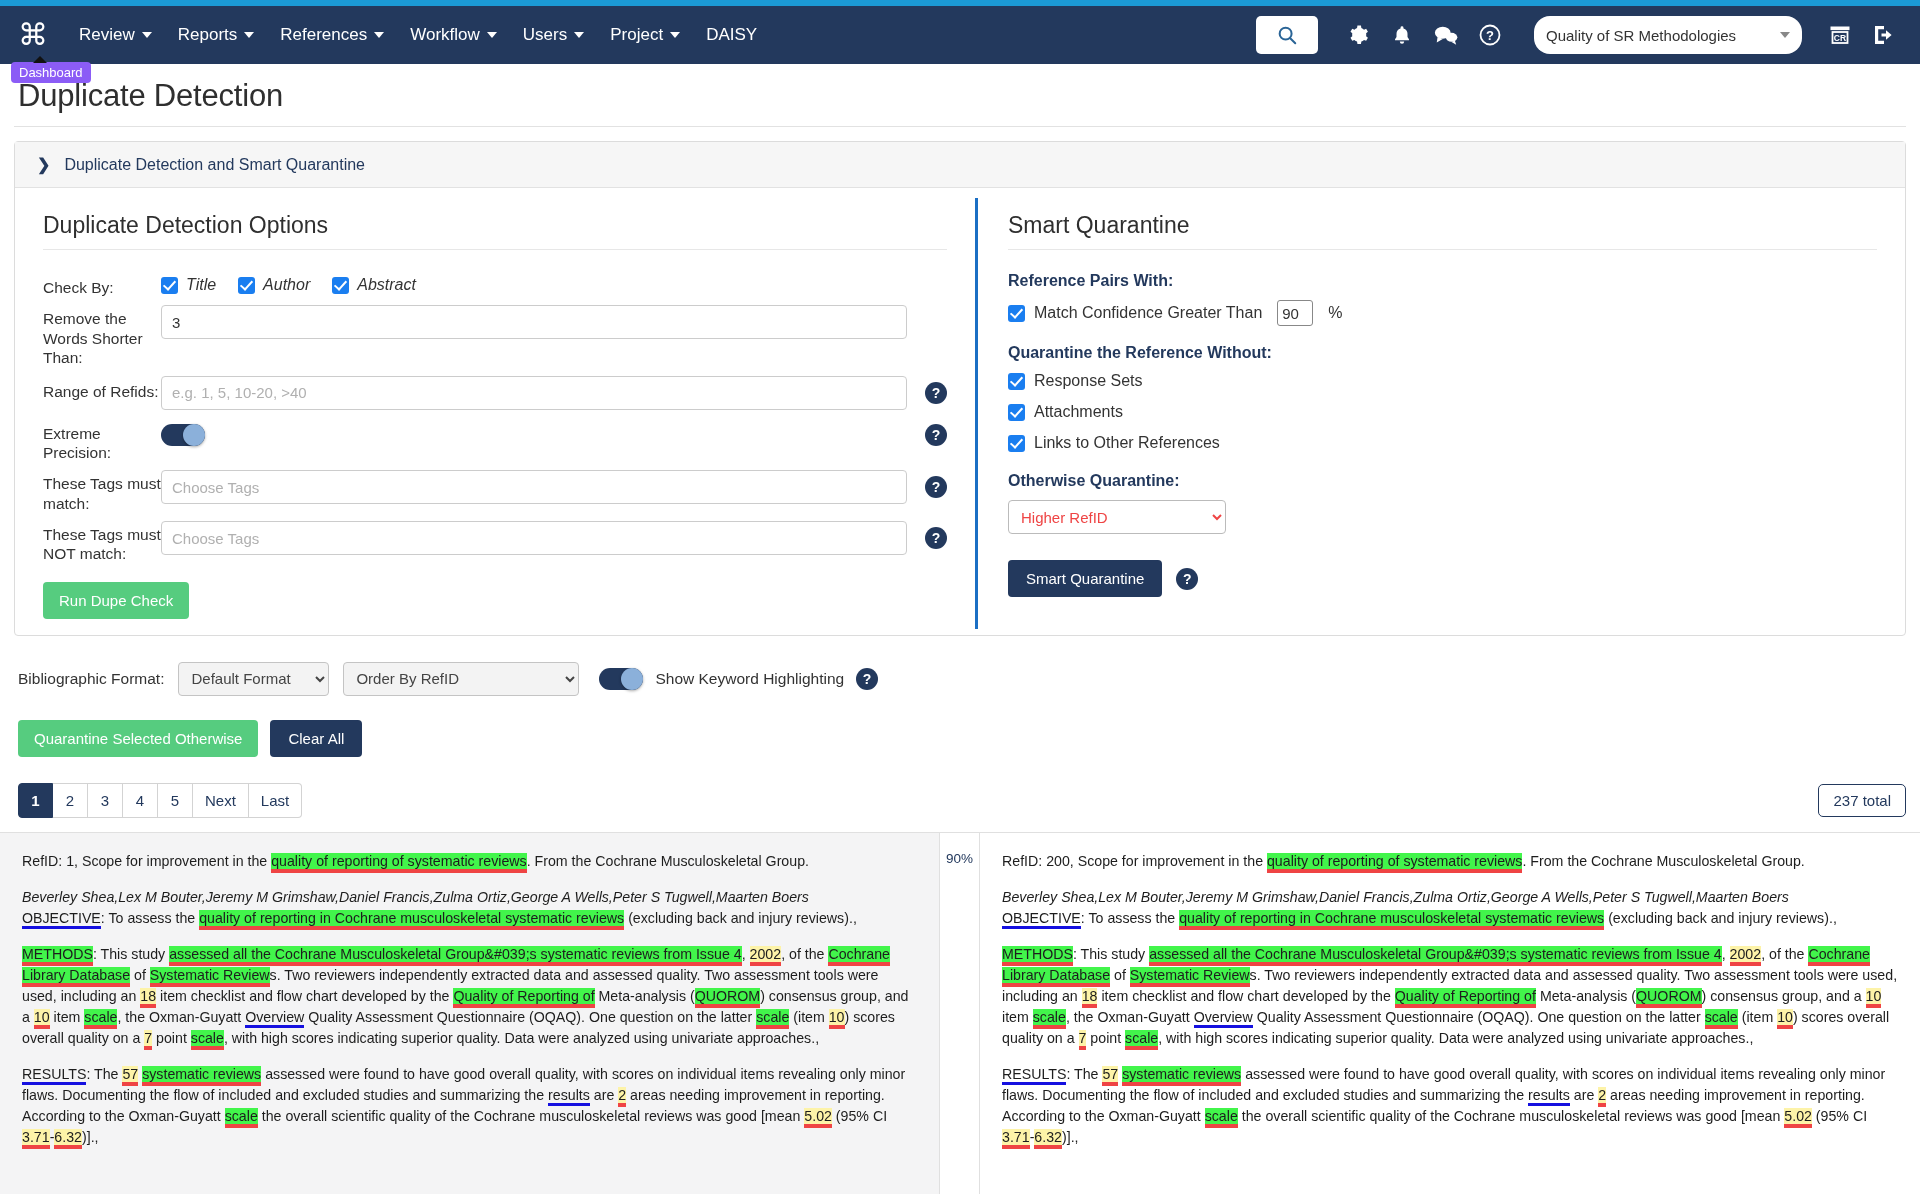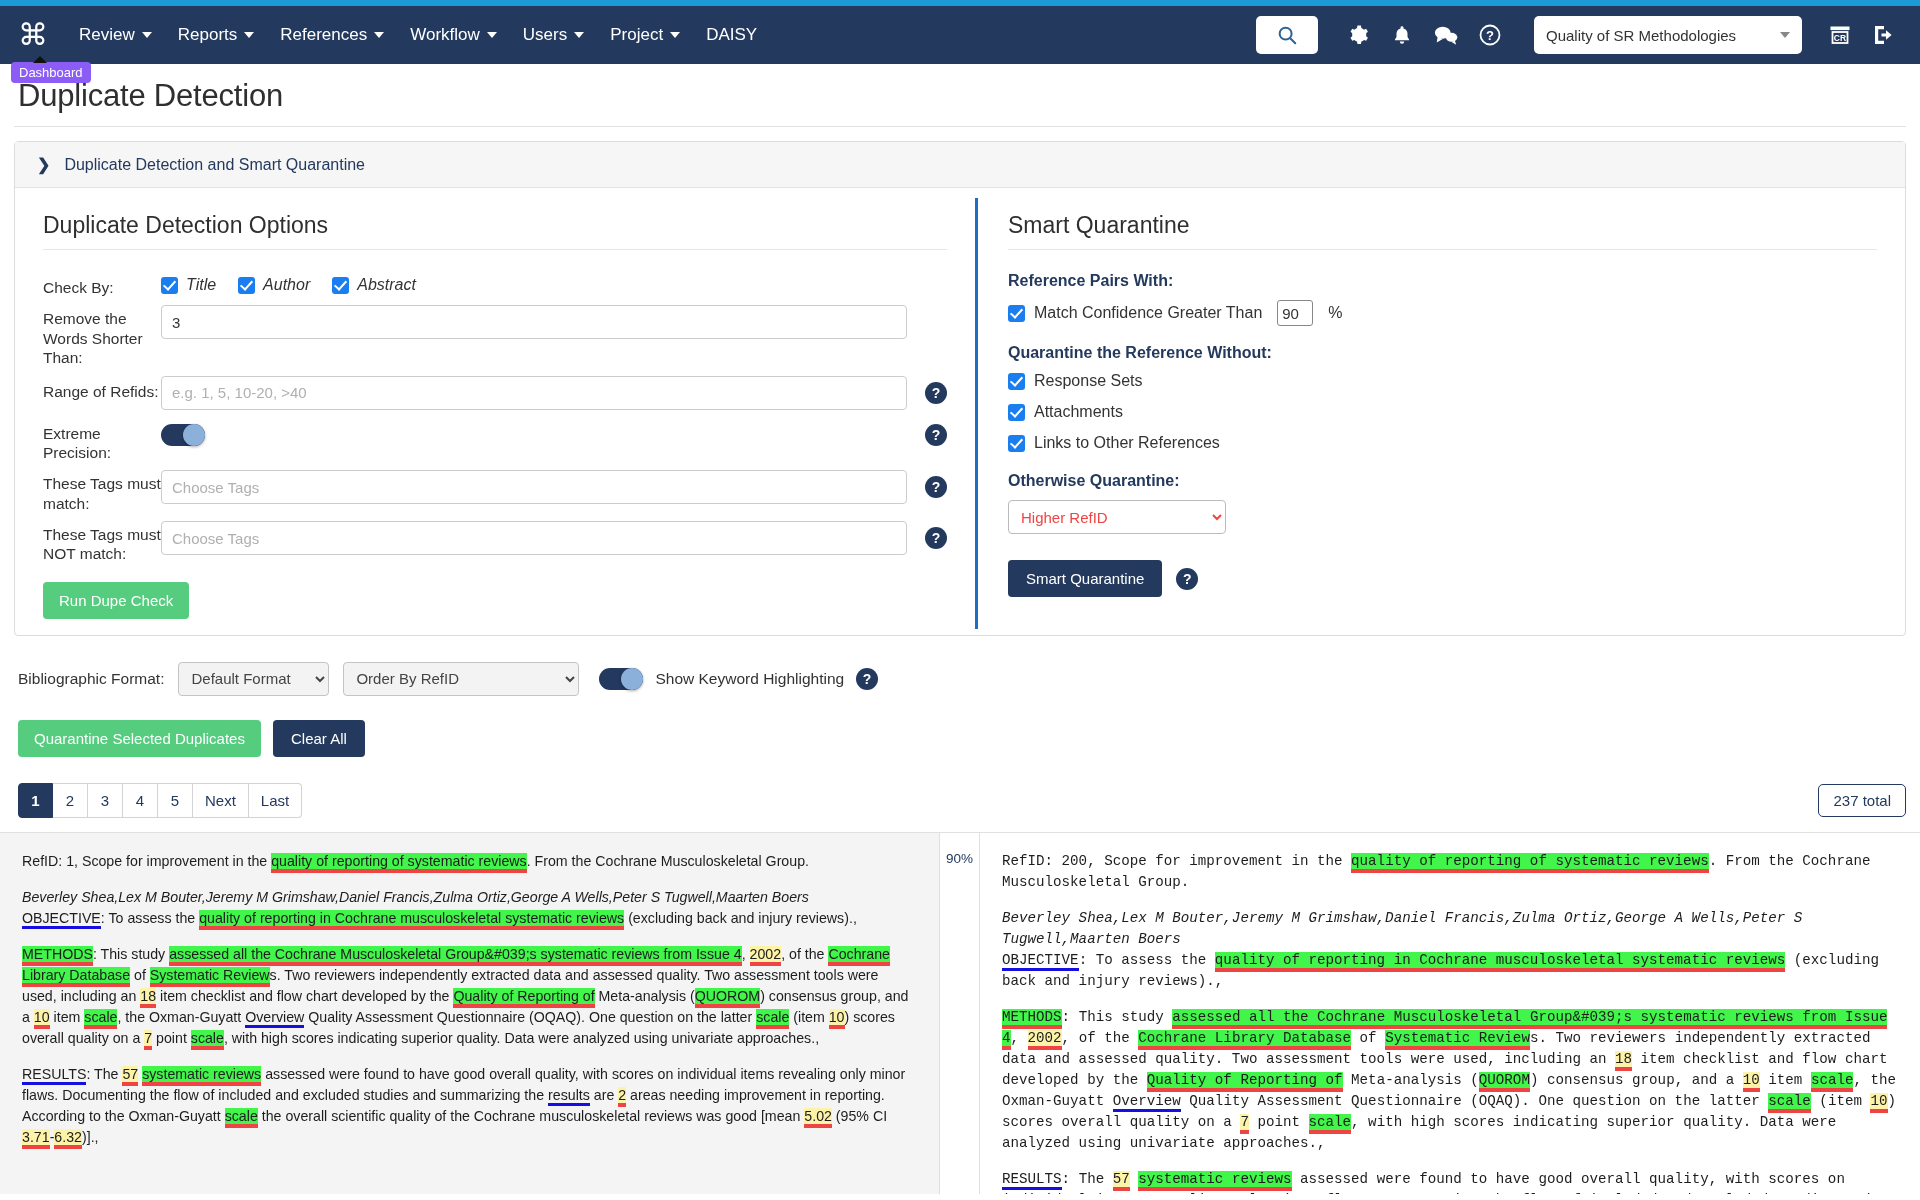--- a/index.html
+++ b/index.html
@@ -42,21 +42,21 @@
     display: flex; align-items: center; justify-content: center;
     margin-right: 18px; cursor: pointer;
   }
   .search-box svg { display:block; }
   .navicon {
     width: 44px; height: 44px; display: flex; align-items: center;
     justify-content: center; cursor: pointer; color: #fff;
   }
   .navicon svg { display: block; }
   .project-select {
-    width: 268px; height: 38px; background: #fff; border-radius: 5px;
+    width: 268px; height: 38px; background: #fff; border-radius: 16px;
     display: flex; align-items: center; padding: 0 12px;
     margin: 0 16px 0 22px; cursor: pointer;
     font-size: 15px; color: #333; justify-content: space-between;
   }
   .project-select .sel-caret {
     width: 0; height: 0;
     border-left: 5px solid transparent;
     border-right: 5px solid transparent;
     border-top: 6px solid #888;
   }
@@ -194,21 +194,21 @@
     padding: 7px 14px; font-size: 15px; color: #23395d;
   }
 
   
   .refarea { display: flex; border-top: 1px solid #e0e0e0; height: 362px; }
   .refcol {
     width: 940px; padding: 18px 22px; font-size: 14.2px; color: #1d1d1d;
     line-height: 1.48; overflow: hidden;
   }
   .refcol.a { background: #f4f4f5; border-right: 1px solid #e0e0e0; }
-  .refcol.b { background: #ffffff; font-family: Liberation Mono, monospace; }
+  .refcol.b { background: #ffffff; }
   .pctcol {
     width: 40px; flex: 0 0 40px; background: #fff; font-size: 13.5px;
     color: #23395d; padding-top: 18px; text-align: center;
     border-right: 1px solid #e0e0e0;
   }
   .refpara { margin: 0 0 15px 0; }
   .refpara.auth { font-style: italic; margin-bottom: 0; }
   .hl-g { background: #42f54b; }
   .hl-y { background: #fdf3a8; }
   .ul-b { border-bottom: 3px solid #1510e0; }
@@ -433,21 +433,21 @@
     <div class="tb-toggle-wrap">
       <div class="tb-toggle">
         <span class="knob"></span>
       </div>
       <span class="tb-label">Show Keyword Highlighting</span>
       <div class="help" style="margin:0;">?</div>
     </div>
   </div>
 
   <div class="btnrow">
-    <button class="btn btn-green">Quarantine Selected Duplicates</button>
+    <button class="btn btn-green">Quarantine Selected Otherwise</button>
     <button class="btn btn-navy">Clear All</button>
   </div>
 
   <div class="pagerow">
     <div class="pager">
       <div class="pg active">1</div>
       <div class="pg">2</div>
       <div class="pg">3</div>
       <div class="pg">4</div>
       <div class="pg">5</div>

